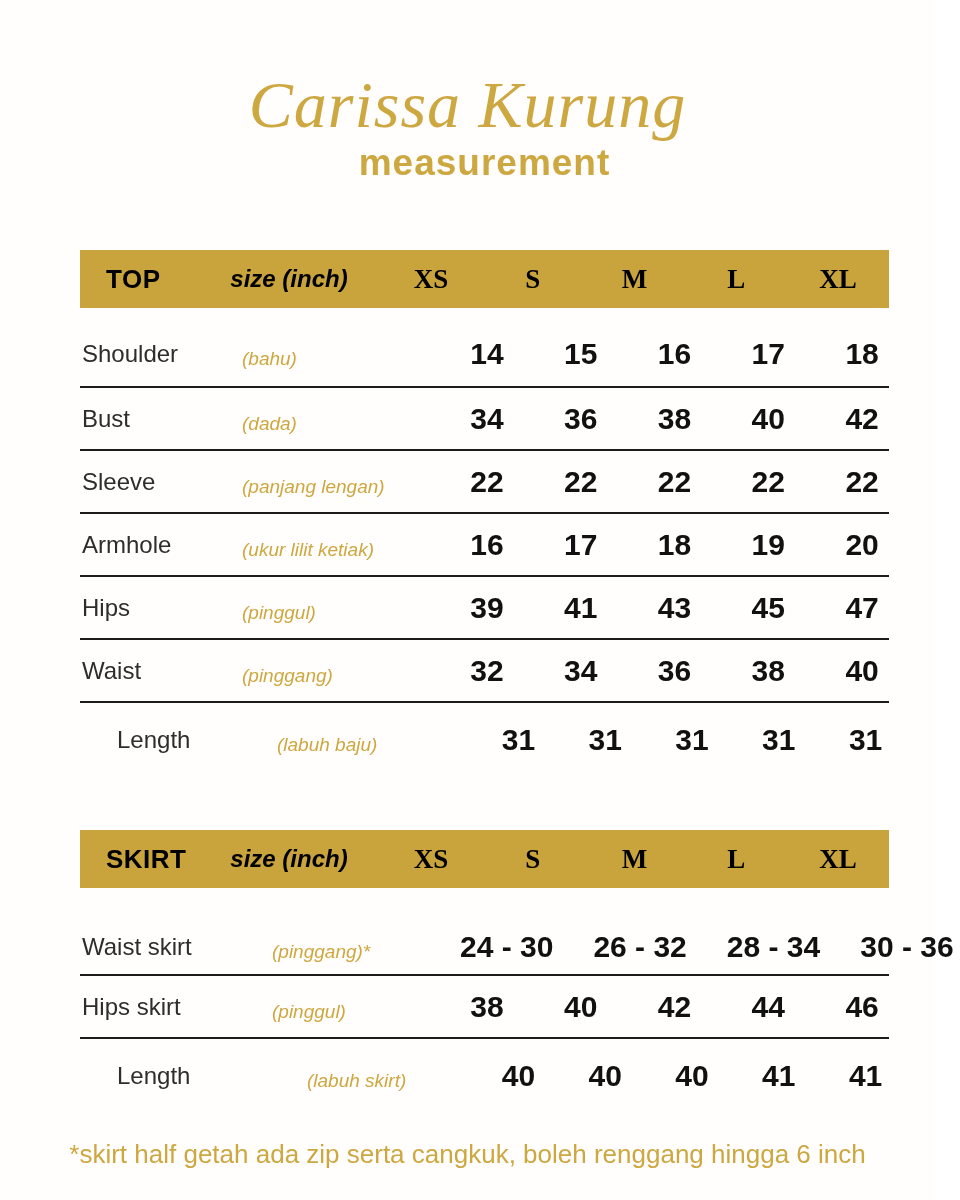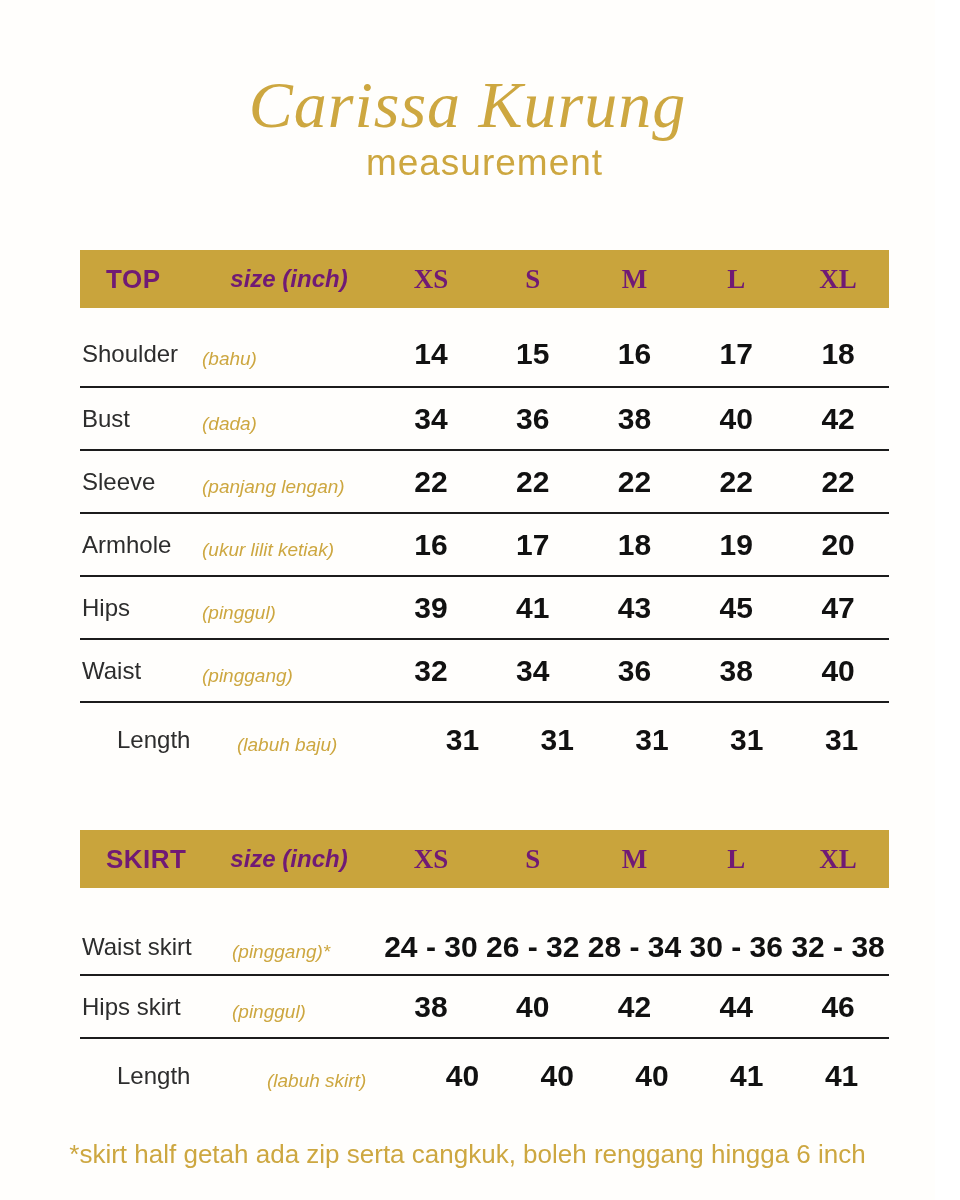--- a/index.html
+++ b/index.html
@@ -19,63 +19,63 @@
     font-family: "Liberation Serif", "DejaVu Serif", serif;
     font-style: italic;
     font-weight: 400;
     font-size: 66px;
     line-height: 1.0;
     color: #cda740;
     letter-spacing: 1px;
   }
   .subtitle {
     font-size: 37px;
-    font-weight: 400;
+    font-weight: 700;
     color: #cda740;
     margin-top: 4px;
     letter-spacing: 1px;
     margin-left: 34px;
   }
 
   
   .size-table { width: 809px; margin-left: 80px; }
   .size-table.top { margin-top: 66px; }
   .size-table.skirt { margin-top: 53px; }
 
   .grid-row {
     display: grid;
     grid-template-columns: 118px 182px repeat(5, 1fr);
     align-items: center;
   }
 
   .bar {
     background: #c9a43c;
     height: 58px;
-    color: #701a75;
+    color: #000000;
   }
   .bar .h-label {
     font-weight: 700;
     font-size: 26px;
     padding-left: 26px;
     letter-spacing: 0.5px;
   }
   .bar .h-unit {
     font-weight: 700;
     font-style: italic;
     font-size: 24px;
     text-align: center;
   }
   .bar .h-size {
     font-weight: 600;
     font-size: 27px;
     text-align: center;
     font-family: Liberation Serif, serif;
   }
 
-  .data-row { height: 63px; border-bottom: 2px solid #1c1c1c; }
+  .data-row { height: 63px; border-bottom: 2px solid #1c1c1c; gap: 40px; }
   .data-row.first { height: 80px; padding-top: 14px; }
   .size-table.skirt .data-row.first { height: 88px; padding-top: 31px; }
   .data-row.last { border-bottom: none; height: 74px; margin-left: 35px; }
 
   .r-label {
     font-size: 24px;
     color: #2d2d2d;
     padding-left: 2px;
     white-space: nowrap;
   }

